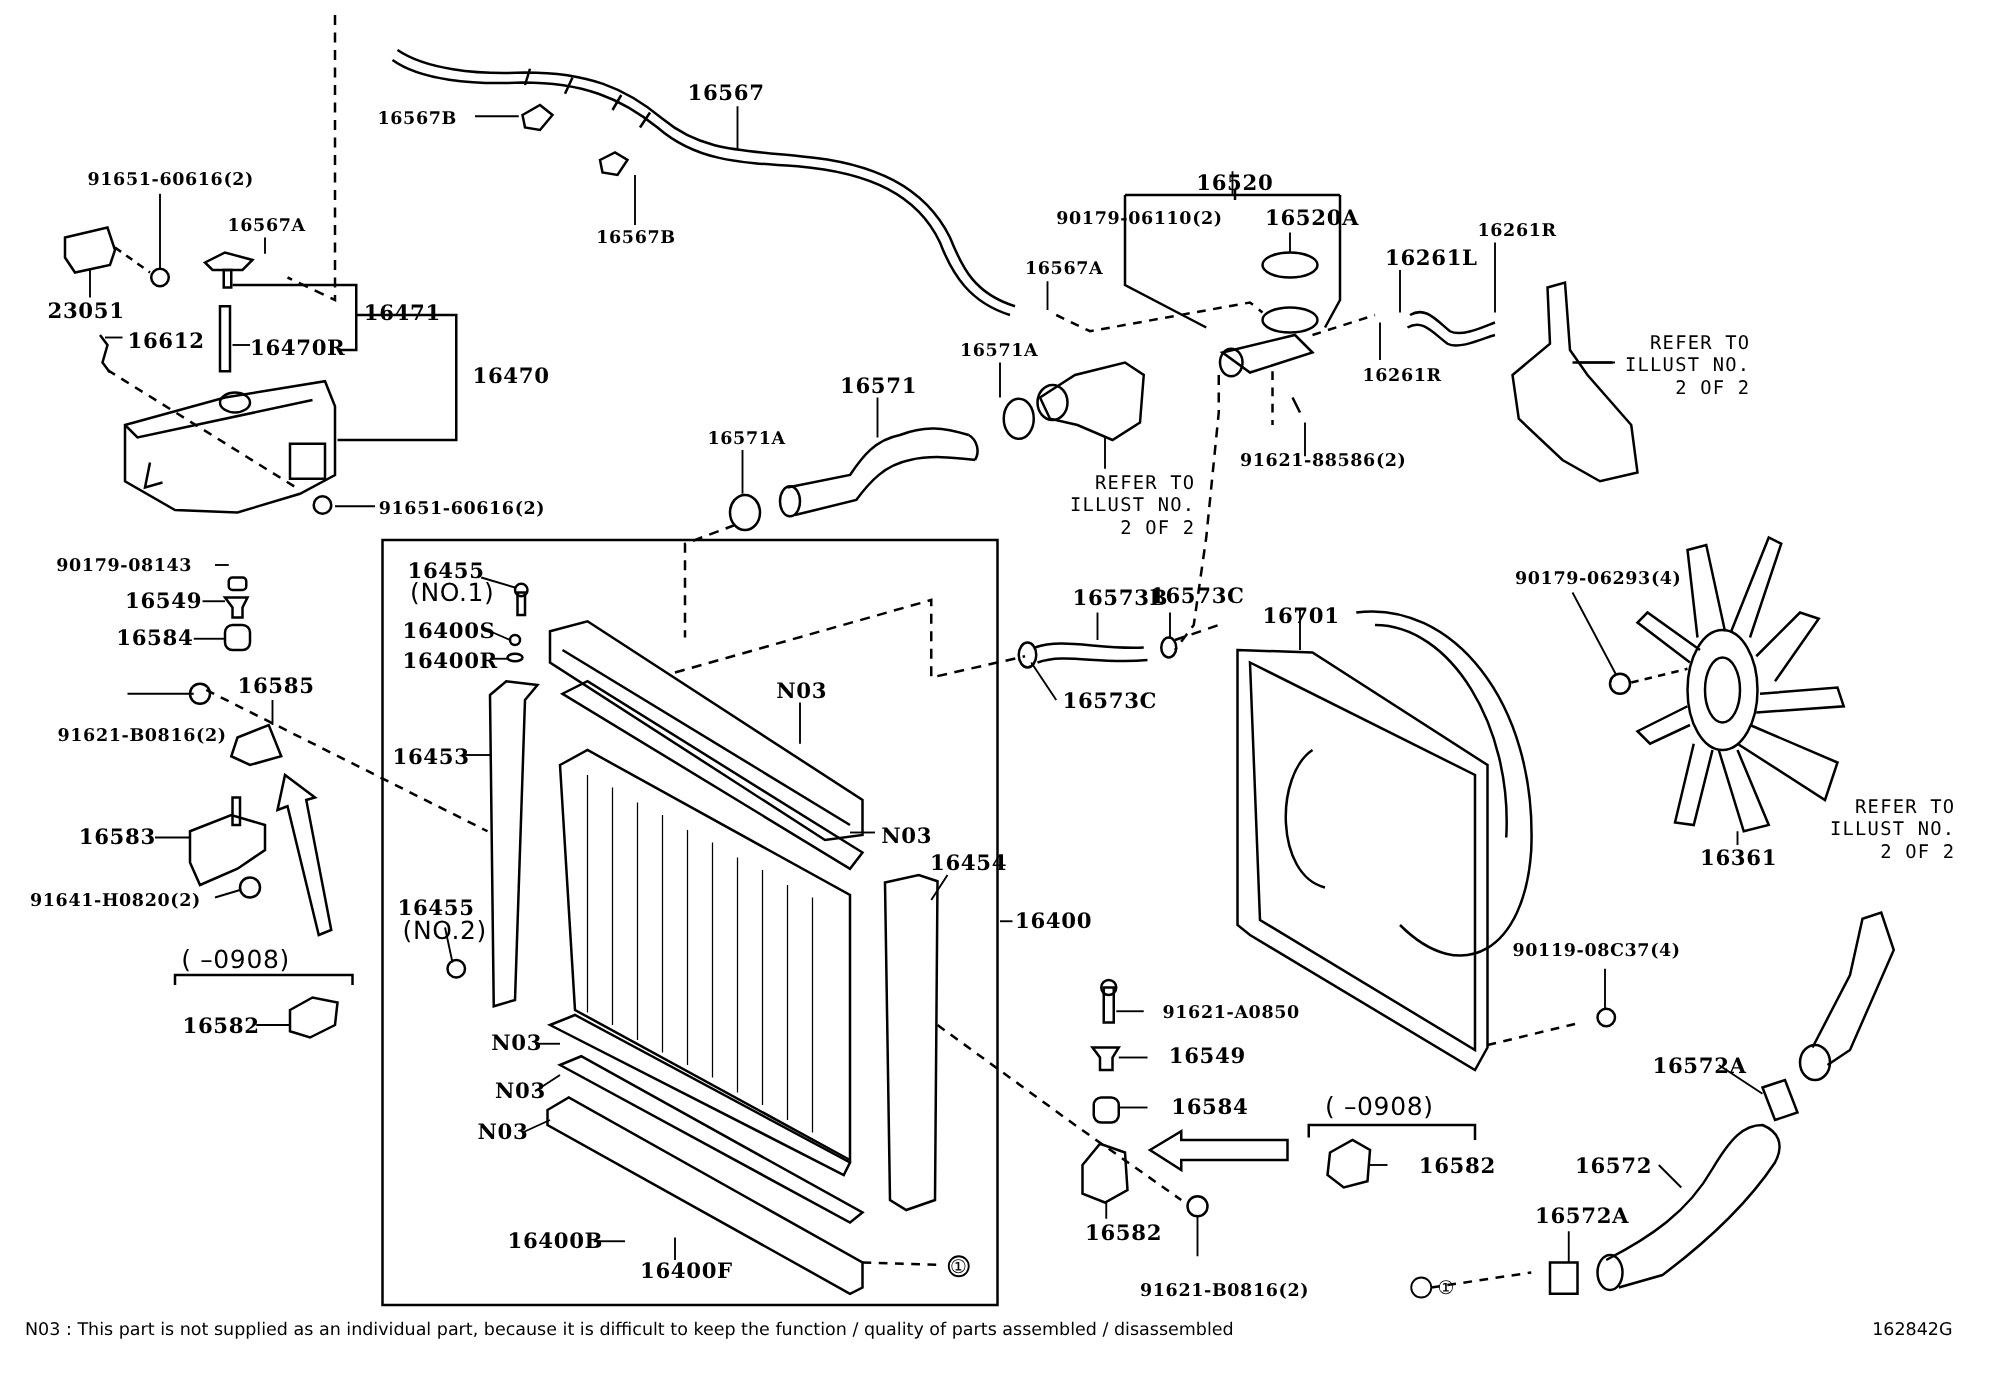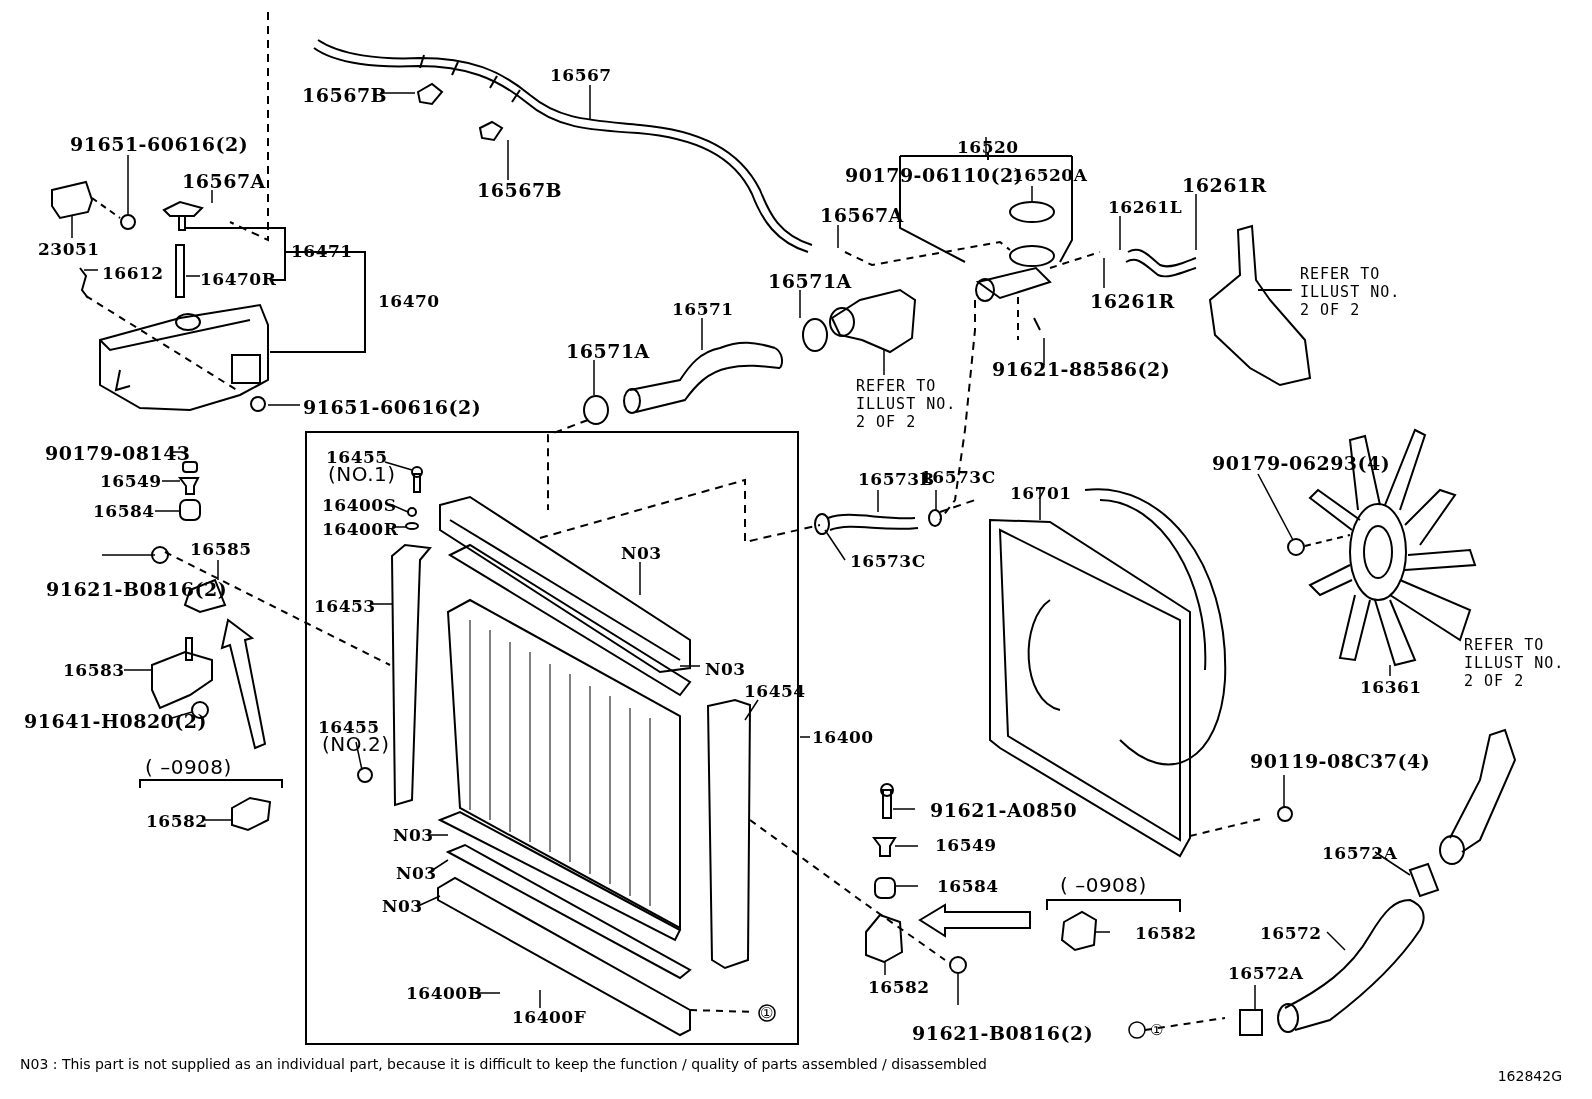--- a/index.html
+++ b/index.html
@@ -1,23 +1,23 @@
 <!DOCTYPE html>
 <html><head>
 <meta charset="utf-8">
 <style>
   html, body { margin:0; padding:0; background:#ffffff; }
   body { width:1592px; height:1099px; position:relative; overflow:hidden; font-family:"DejaVu Serif", serif; color:#000; }
   #diagram { position:absolute; left:0; top:0; width:1592px; height:1099px; }
   .lbl { position:absolute; font-family:"DejaVu Serif", serif; font-weight:bold; font-size:17px; line-height:18px; white-space:nowrap; letter-spacing:0.5px; }
-  .lbl.sm { font-size:19px; }
+  .lbl.sm { font-size:14px; }
   .lbl.xs { font-size:20px; font-weight:normal; font-family:"DejaVu Sans", sans-serif; }
-  .ref { position:absolute; font-family:"DejaVu Sans Mono", monospace; font-size:15px; line-height:18px; white-space:pre; letter-spacing:1px; }
+  .ref { position:absolute; font-family:"DejaVu Sans Mono", monospace; font-size:15px; line-height:18px; white-space:pre; letter-spacing:1px;text-align:right; }
   .footnote { position:absolute; left:20px; top:1056px; font-family:"DejaVu Sans", sans-serif; font-size:14px; }
-  .figno { position:absolute; right:30px; top:1056px; font-family:"DejaVu Sans", sans-serif; font-size:14px;margin-top:12px; }
+  .figno { position:absolute; right:30px; top:1056px; font-family:"DejaVu Sans", sans-serif; font-size:14px; }
   svg path, svg line, svg rect, svg ellipse, svg circle, svg polyline, svg polygon { vector-effect:non-scaling-stroke; }
 </style>
 </head>
 <body>
 
 <svg id="diagram" viewBox="0 0 1592 1099" width="1592" height="1099" fill="none" stroke="#000" stroke-width="2">
 
   <g>
     <path d="M318 40 C340 55 380 60 420 58 C470 58 500 70 530 95 C560 120 590 120 640 125 C700 130 740 150 760 190 C770 215 780 235 812 245" stroke-width="2"></path>
     <path d="M314 48 C336 64 378 68 418 66 C466 66 496 78 526 102 C556 128 588 130 638 133 C696 138 734 156 752 194 C762 220 776 242 808 252" stroke-width="2"></path>
@@ -321,21 +321,21 @@
 <div class="lbl" style="left:858px;top:470px">16573B</div>
 <div class="lbl" style="left:920px;top:468px">16573C</div>
 <div class="lbl" style="left:850px;top:552px">16573C</div>
 <div class="lbl" style="left:1010px;top:484px">16701</div>
 <div class="lbl sm" style="left:1212px;top:454px">90179-06293(4)</div>
 <div class="lbl" style="left:1360px;top:678px">16361</div>
 <div class="ref" style="left:1464px;top:636px">REFER TO
 ILLUST NO.
 2 OF 2</div>
 
-<div class="lbl sm" style="left:1250px;top:752px">90119-08C37(4)</div>
+<div class="lbl sm" style="left:1210px;top:752px">90119-08C37(4)</div>
 <div class="lbl sm" style="left:930px;top:801px">91621-A0850</div>
 <div class="lbl" style="left:935px;top:836px">16549</div>
 <div class="lbl" style="left:937px;top:877px">16584</div>
 <div class="lbl xs" style="left:1060px;top:876px">(       –0908)</div>
 <div class="lbl" style="left:1135px;top:924px">16582</div>
 <div class="lbl" style="left:868px;top:978px">16582</div>
 <div class="lbl sm" style="left:912px;top:1024px">91621-B0816(2)</div>
 <div class="lbl" style="left:1322px;top:844px">16572A</div>
 <div class="lbl" style="left:1260px;top:924px">16572</div>
 <div class="lbl" style="left:1228px;top:964px">16572A</div>

